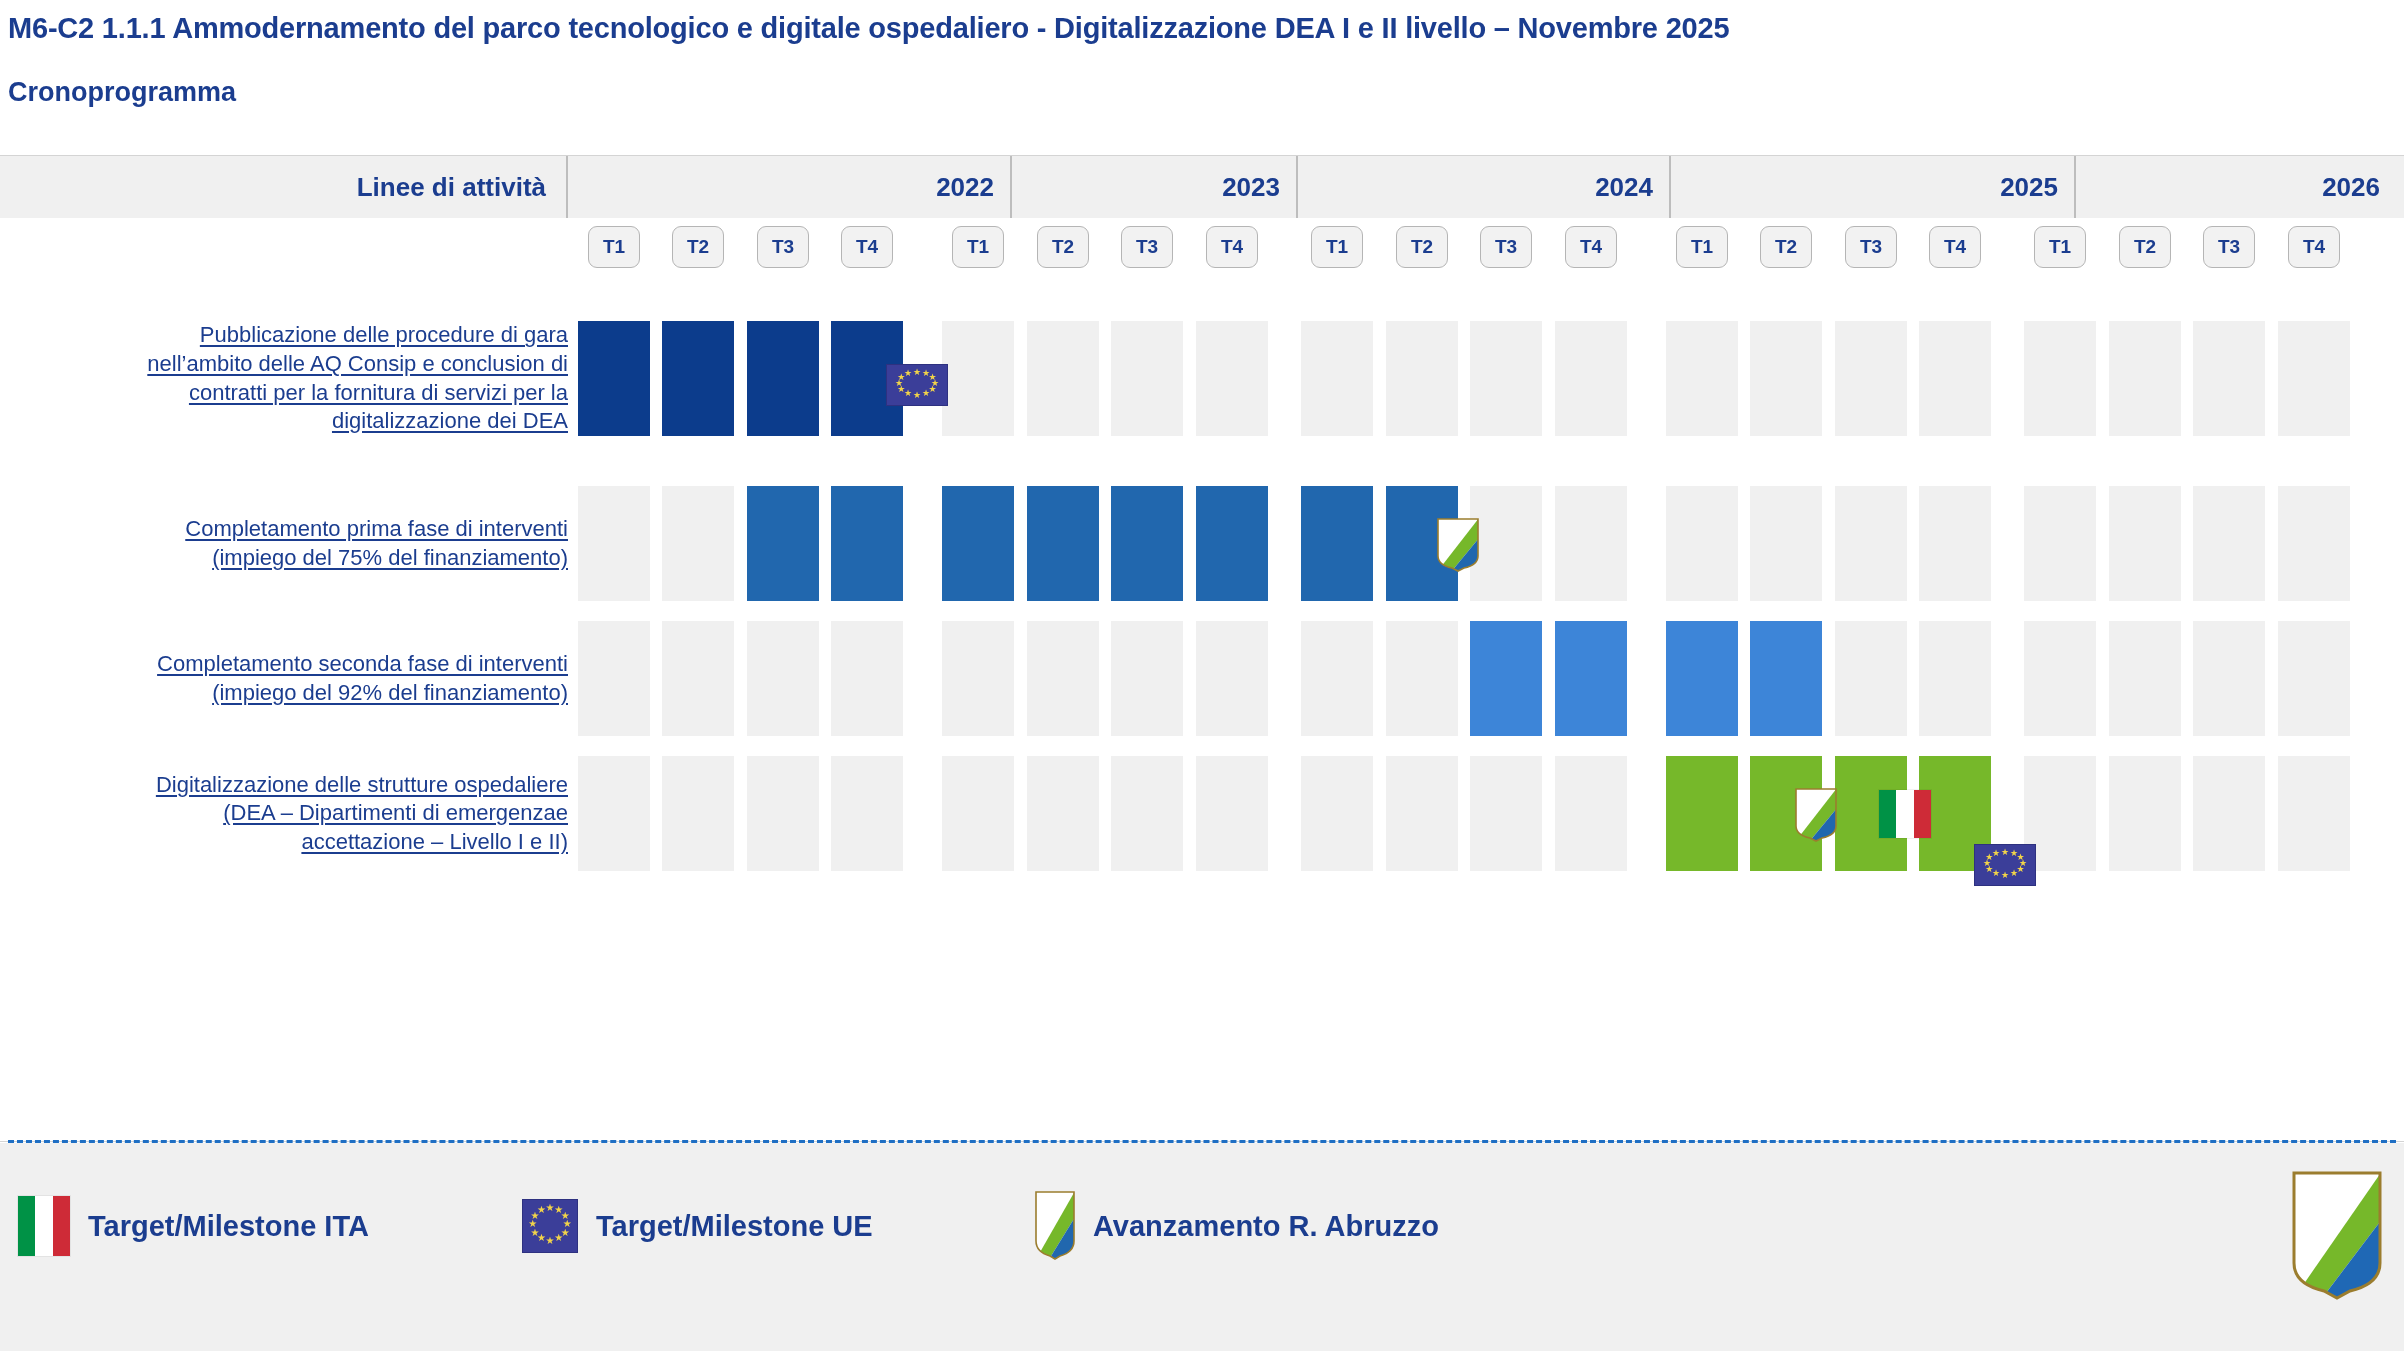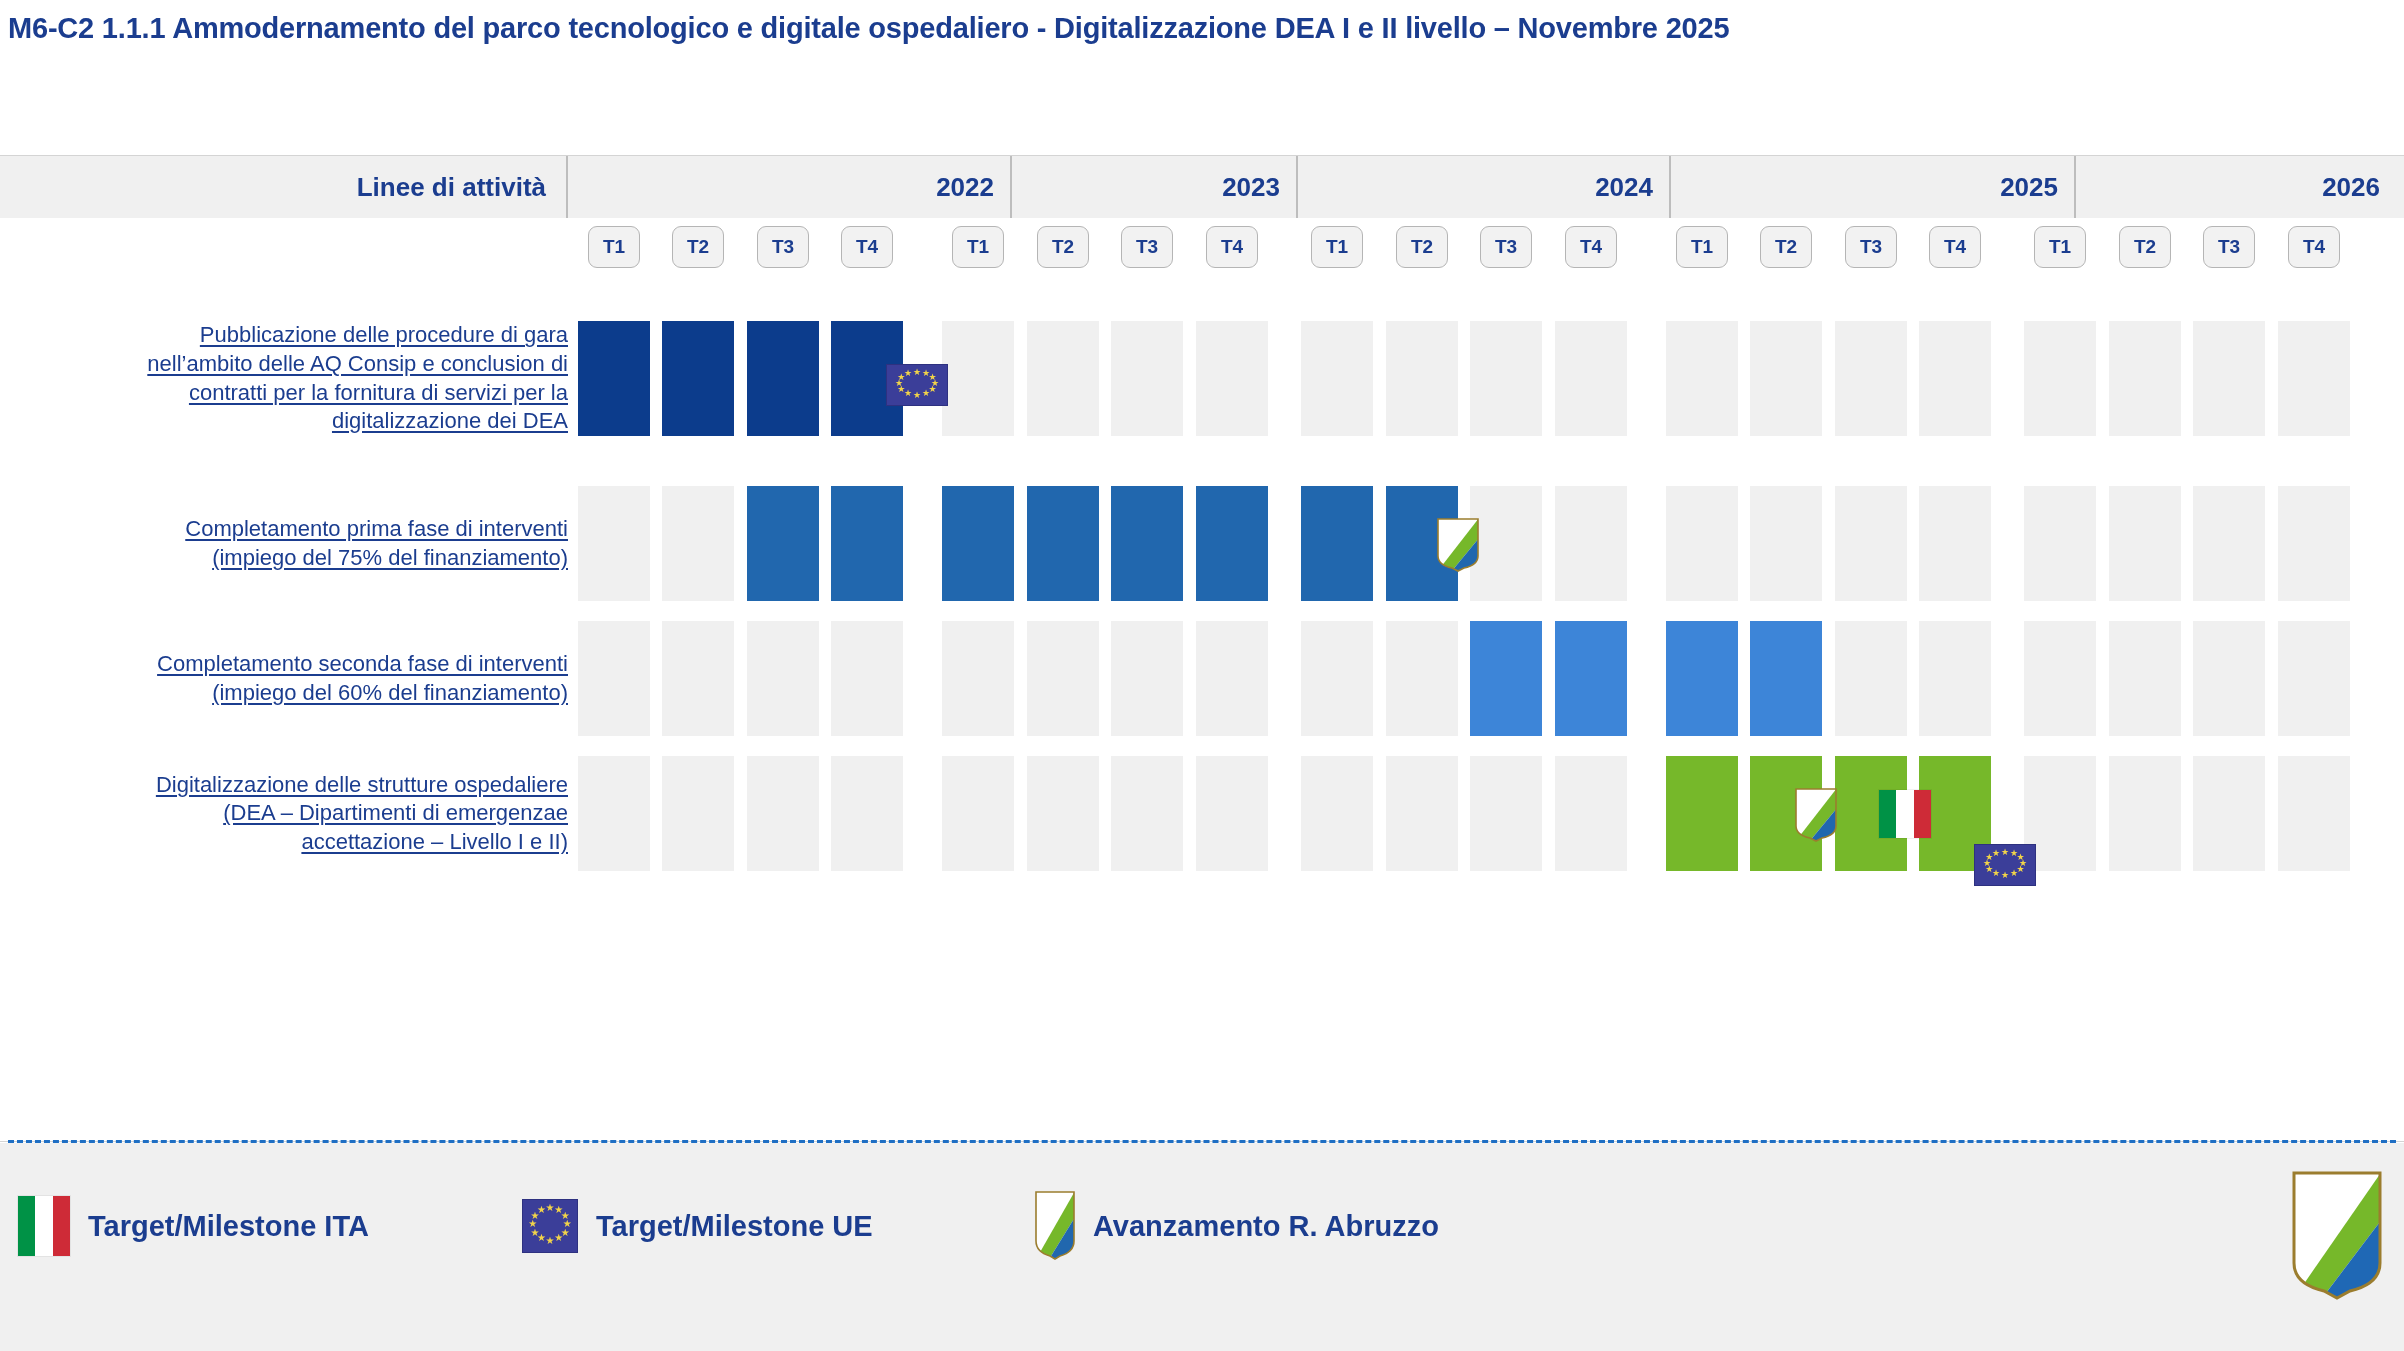--- a/index.html
+++ b/index.html
@@ -227,20 +227,21 @@
     position: absolute;
     right: 22px;
     top: 28px;
   }
 </style>
 </head>
 <body>
 
 <div id="title-block">
   <div id="main-title">M6-C2 1.1.1 Ammodernamento del parco tecnologico e digitale ospedaliero - Digitalizzazione DEA I e II livello – Novembre 2025</div>
+  <div id="subtitle">Cronoprogramma</div>
 </div>
 
 <div id="chart">
 
   <div id="year-band">
     <div class="label-head">
       <span>Linee di attività</span>
     </div>
     <div class="year-cell" style="left:568px;width:444px;">
       <span>2022</span>
@@ -420,21 +421,21 @@
         </g>
         <path d="M1,1 H41 V38 Q41,47 27,50 L21,53 L15,50 Q1,47 1,38 Z" fill="none" stroke="#9b7d2e" stroke-width="1.6"></path>
       </svg>
     </div>
   </div>
 
   <div class="gantt-row" style="top:455px;">
     <div class="row-label">
       <div class="txt">
         <div>Completamento seconda fase di interventi</div>
-        <div>(impiego del 60% del finanziamento)</div>
+        <div>(impiego del 92% del finanziamento)</div>
       </div>
     </div>
     <div class="cell" style="left:578px;width:72px;"></div>
     <div class="cell" style="left:662px;width:72px;"></div>
     <div class="cell" style="left:747px;width:72px;"></div>
     <div class="cell" style="left:831px;width:72px;"></div>
     <div class="cell" style="left:942px;width:72px;"></div>
     <div class="cell" style="left:1027px;width:72px;"></div>
     <div class="cell" style="left:1111px;width:72px;"></div>
     <div class="cell" style="left:1196px;width:72px;"></div>

